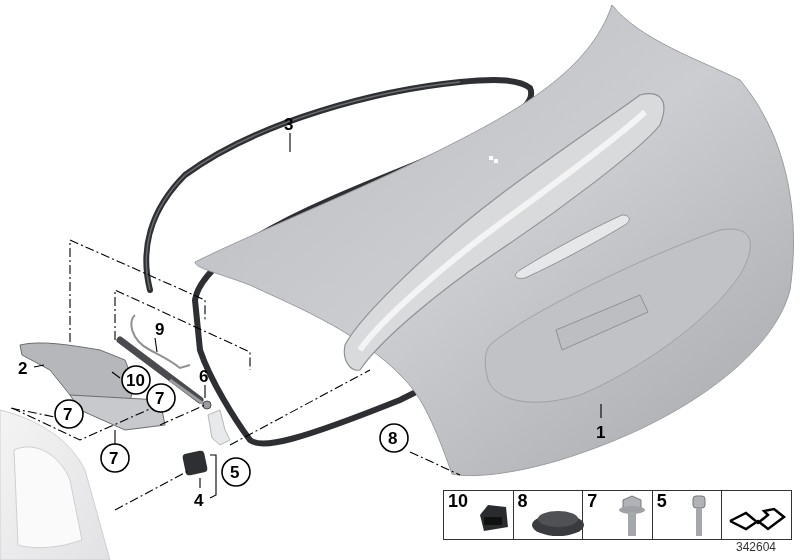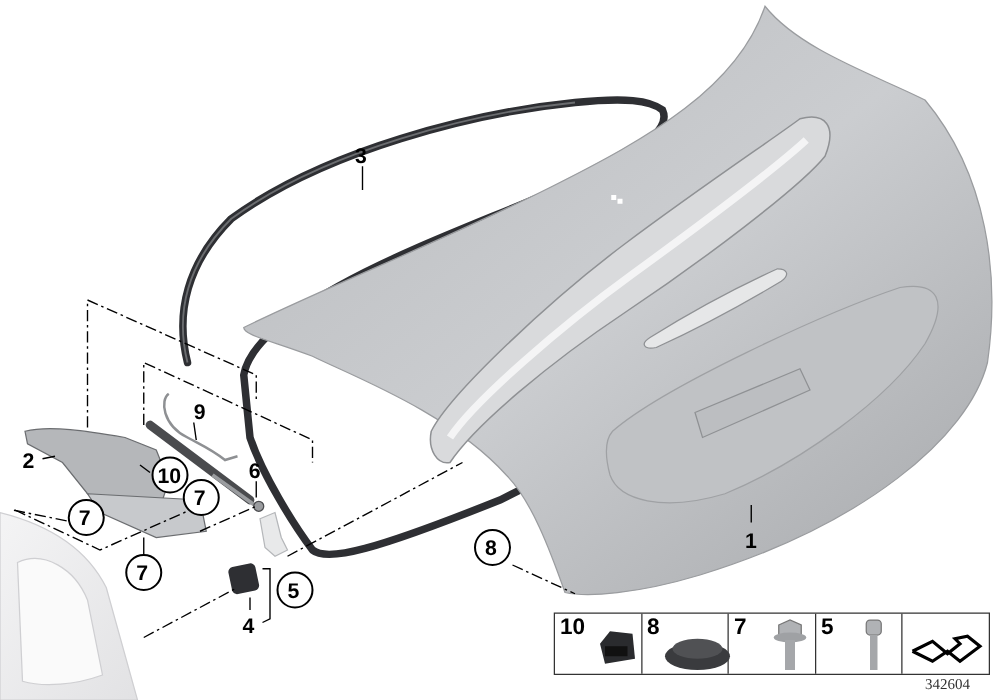--- a/index.html
+++ b/index.html
@@ -7,21 +7,21 @@
   #diagram { position:absolute; left:0; top:0; width:800px; height:560px; }
   .callout-num { font-family:"Liberation Sans", sans-serif; font-weight:bold; font-size:17px; fill:#000; }
   .circ { fill:#fff; stroke:#000; stroke-width:1.6; }
   .dash { stroke:#000; stroke-width:1.1; fill:none; stroke-dasharray:9 3 2 3; }
   .lead { stroke:#000; stroke-width:1.1; fill:none; }
   .legend-box { position:absolute; left:443px; top:490px; width:347px; height:48px; border:1px solid #333; display:flex; background:#fff; }
   .legend-cell { position:relative; flex:1; border-right:1px solid #333; }
   .legend-cell:last-child { border-right:none; }
   .legend-num { position:absolute; left:4px; top:0px; font-weight:bold; font-size:18px; color:#000; font-family:"Liberation Sans", sans-serif; }
   .legend-icon { position:absolute; }
-  .doc-number { position:absolute; right:24px; top:540px; font-size:12px; color:#333; font-family:Liberation Serif, serif; }
+  .doc-number { position:absolute; right:24px; top:540px; font-size:12px; color:#333; font-family:Liberation Sans, sans-serif; }
 </style>
 </head>
 <body>
 
 <svg id="diagram" viewBox="0 0 800 560" xmlns="http://www.w3.org/2000/svg">
   <defs>
     <linearGradient id="lidGrad" x1="0" y1="0" x2="1" y2="1">
       <stop offset="0" stop-color="#b8babd"></stop>
       <stop offset="0.5" stop-color="#cbcdd0"></stop>
       <stop offset="1" stop-color="#a6a8ab"></stop>

